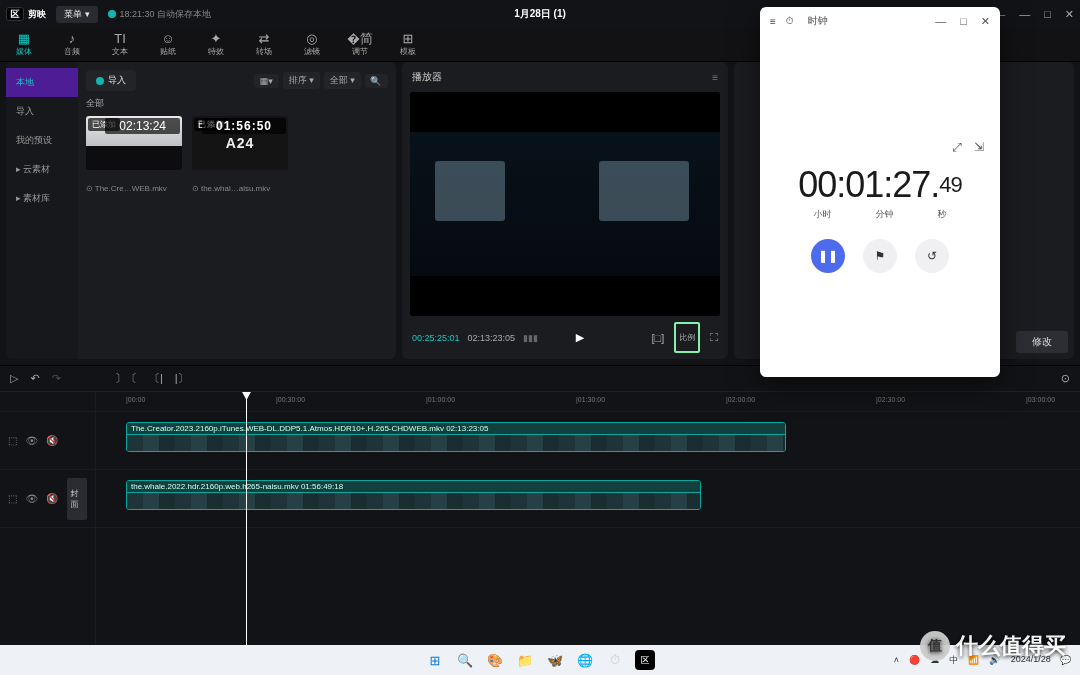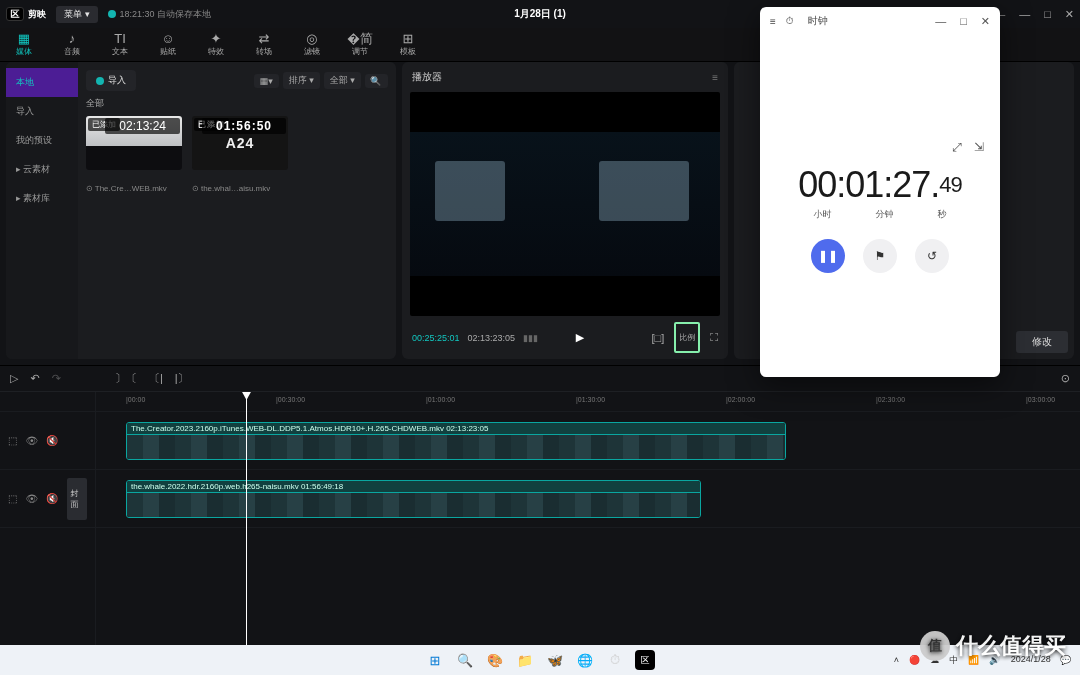--- a/index.html
+++ b/index.html
@@ -69,21 +69,21 @@
 .tl-body { flex: 1; display: grid; grid-template-columns: 96px 1fr; position: relative; }
 .tl-left { background: #121316; border-right: 1px solid #1a1c20; }
 .track-head { height: 58px; border-bottom: 1px solid #1a1c20; display: flex; align-items: center; gap: 8px; padding: 0 8px; color: #888; font-size: 10px; }
 .track-head.sm { height: 20px; }
 .track-head .cover{ background:#2a2c31;color:#ccc;font-size:8px;padding:10px 4px;border-radius:2px;}
 .tl-main { position: relative; background: #121316; overflow: hidden; }
 .ruler { height: 20px; border-bottom: 1px solid #1a1c20; position: relative; color: #777; font-size: 7px; }
 .ruler span { position: absolute; top: 4px; }
 .tracks { position: relative; }
 .lane { height: 58px; border-bottom: 1px solid #1a1c20; position: relative; }
-.clipbar { position: absolute; top: 10px; height: 38px; border-radius: 3px; overflow: hidden; border: 1px solid #0aa6a0; }
+.clipbar { position: absolute; top: 10px; height: 30px; border-radius: 3px; overflow: hidden; border: 1px solid #0aa6a0; }
 .clipbar .title { background: #11403f; color: #cfe; font-size: 8px; padding: 1px 4px; white-space: nowrap; overflow: hidden; }
 .clipbar .strip { height: 26px; background: repeating-linear-gradient(90deg,#1e3438 0 16px,#274045 16px 32px,#1a2d31 32px 48px); border-top:1px solid #0aa6a0;}
 .playhead { position: absolute; top: 0; bottom: 0; width: 1px; background: #fff; left: 150px; }
 .playhead::before { content: ""; position: absolute; top: -2px; left: -5px; width: 11px; height: 10px; background: #fff; clip-path: polygon(0 0,100% 0,50% 100%); }
 
 
 .th1 { background: linear-gradient(180deg,#e8e8e8 0%,#bfc1c4 55%,#0d0d10 55%,#0d0d10 100%); }
 .th2 { background: #141414; display:flex; align-items:center; justify-content:center; color:#eee; font-weight:700; font-size:14px; letter-spacing:1px;}
 
 

